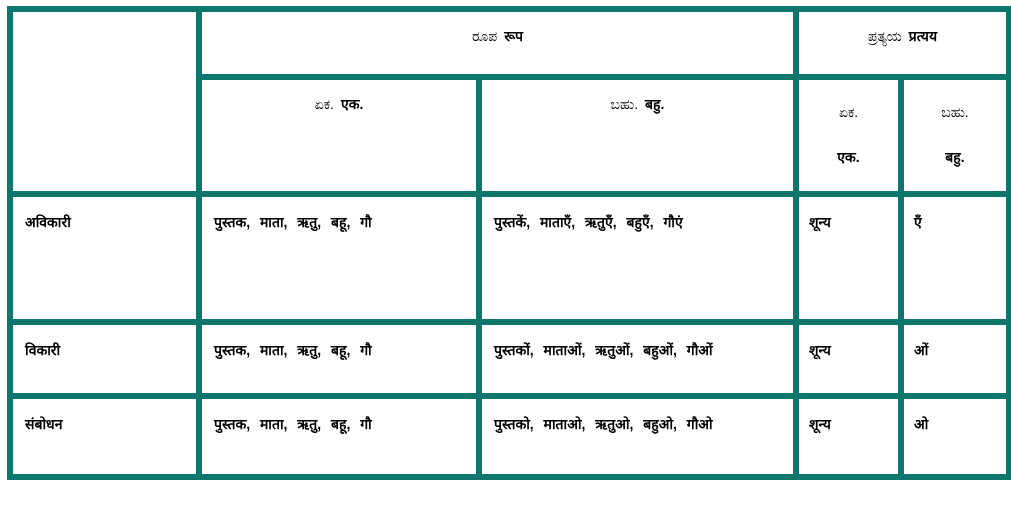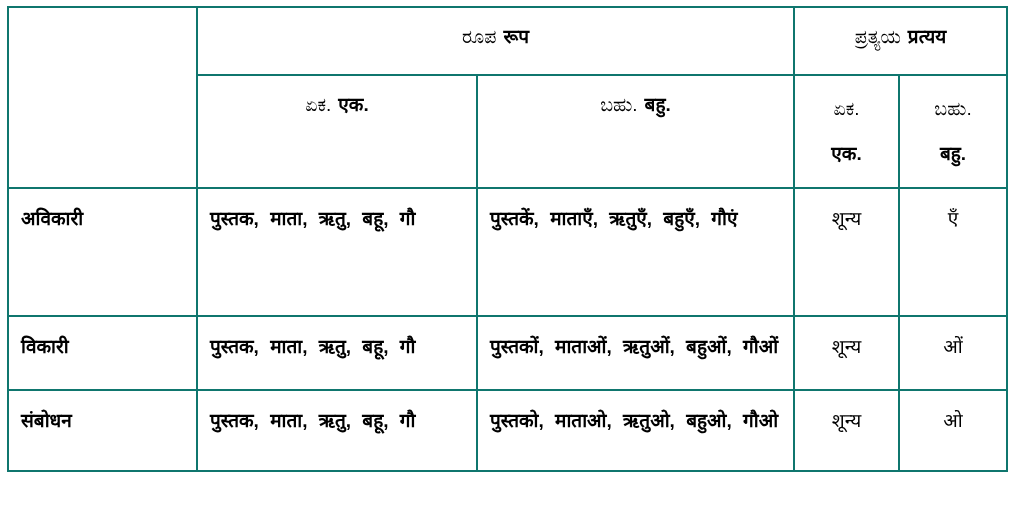--- a/index.html
+++ b/index.html
@@ -17,24 +17,24 @@
   }
   table.grammar-table {
     position: absolute;
     left: 7px;
     top: 6px;
     width: 999px;
     border-collapse: collapse;
     table-layout: fixed;
   }
   td {
-    border: 2px solid #0f766e;
+    border: 6px solid #0f766e;
     vertical-align: top;
     padding: 11px 10px;
-    font-size: 19px;
+    font-size: 14px;
     line-height: 2.0;
     overflow: hidden;
   }
   tr.h1row  { height: 68px; }
   tr.h2row  { height: 112px; }
   tr.r1 { height: 128px; }
   tr.r2 { height: 74px; border-radius: 20px; }
   tr.r3 { height: 81px; }
   .hdr {
     text-align: center;
@@ -51,22 +51,22 @@
     font-weight: 700;
     padding-left: 12px;
   }
   .forms-cell {
     font-weight: 700;
     word-spacing: 6px;
     padding-left: 12px;
     padding-right: 14px;
   }
   .suffix-cell {
-    font-weight: 400;
-    text-align: center;
+    font-weight: 700;
+    text-align: left;
   }
 </style>
 </head>
 <body>
 
 <div class="page">
   <table class="grammar-table">
     <colgroup>
       <col style="width:189px">
       <col style="width:280px">

